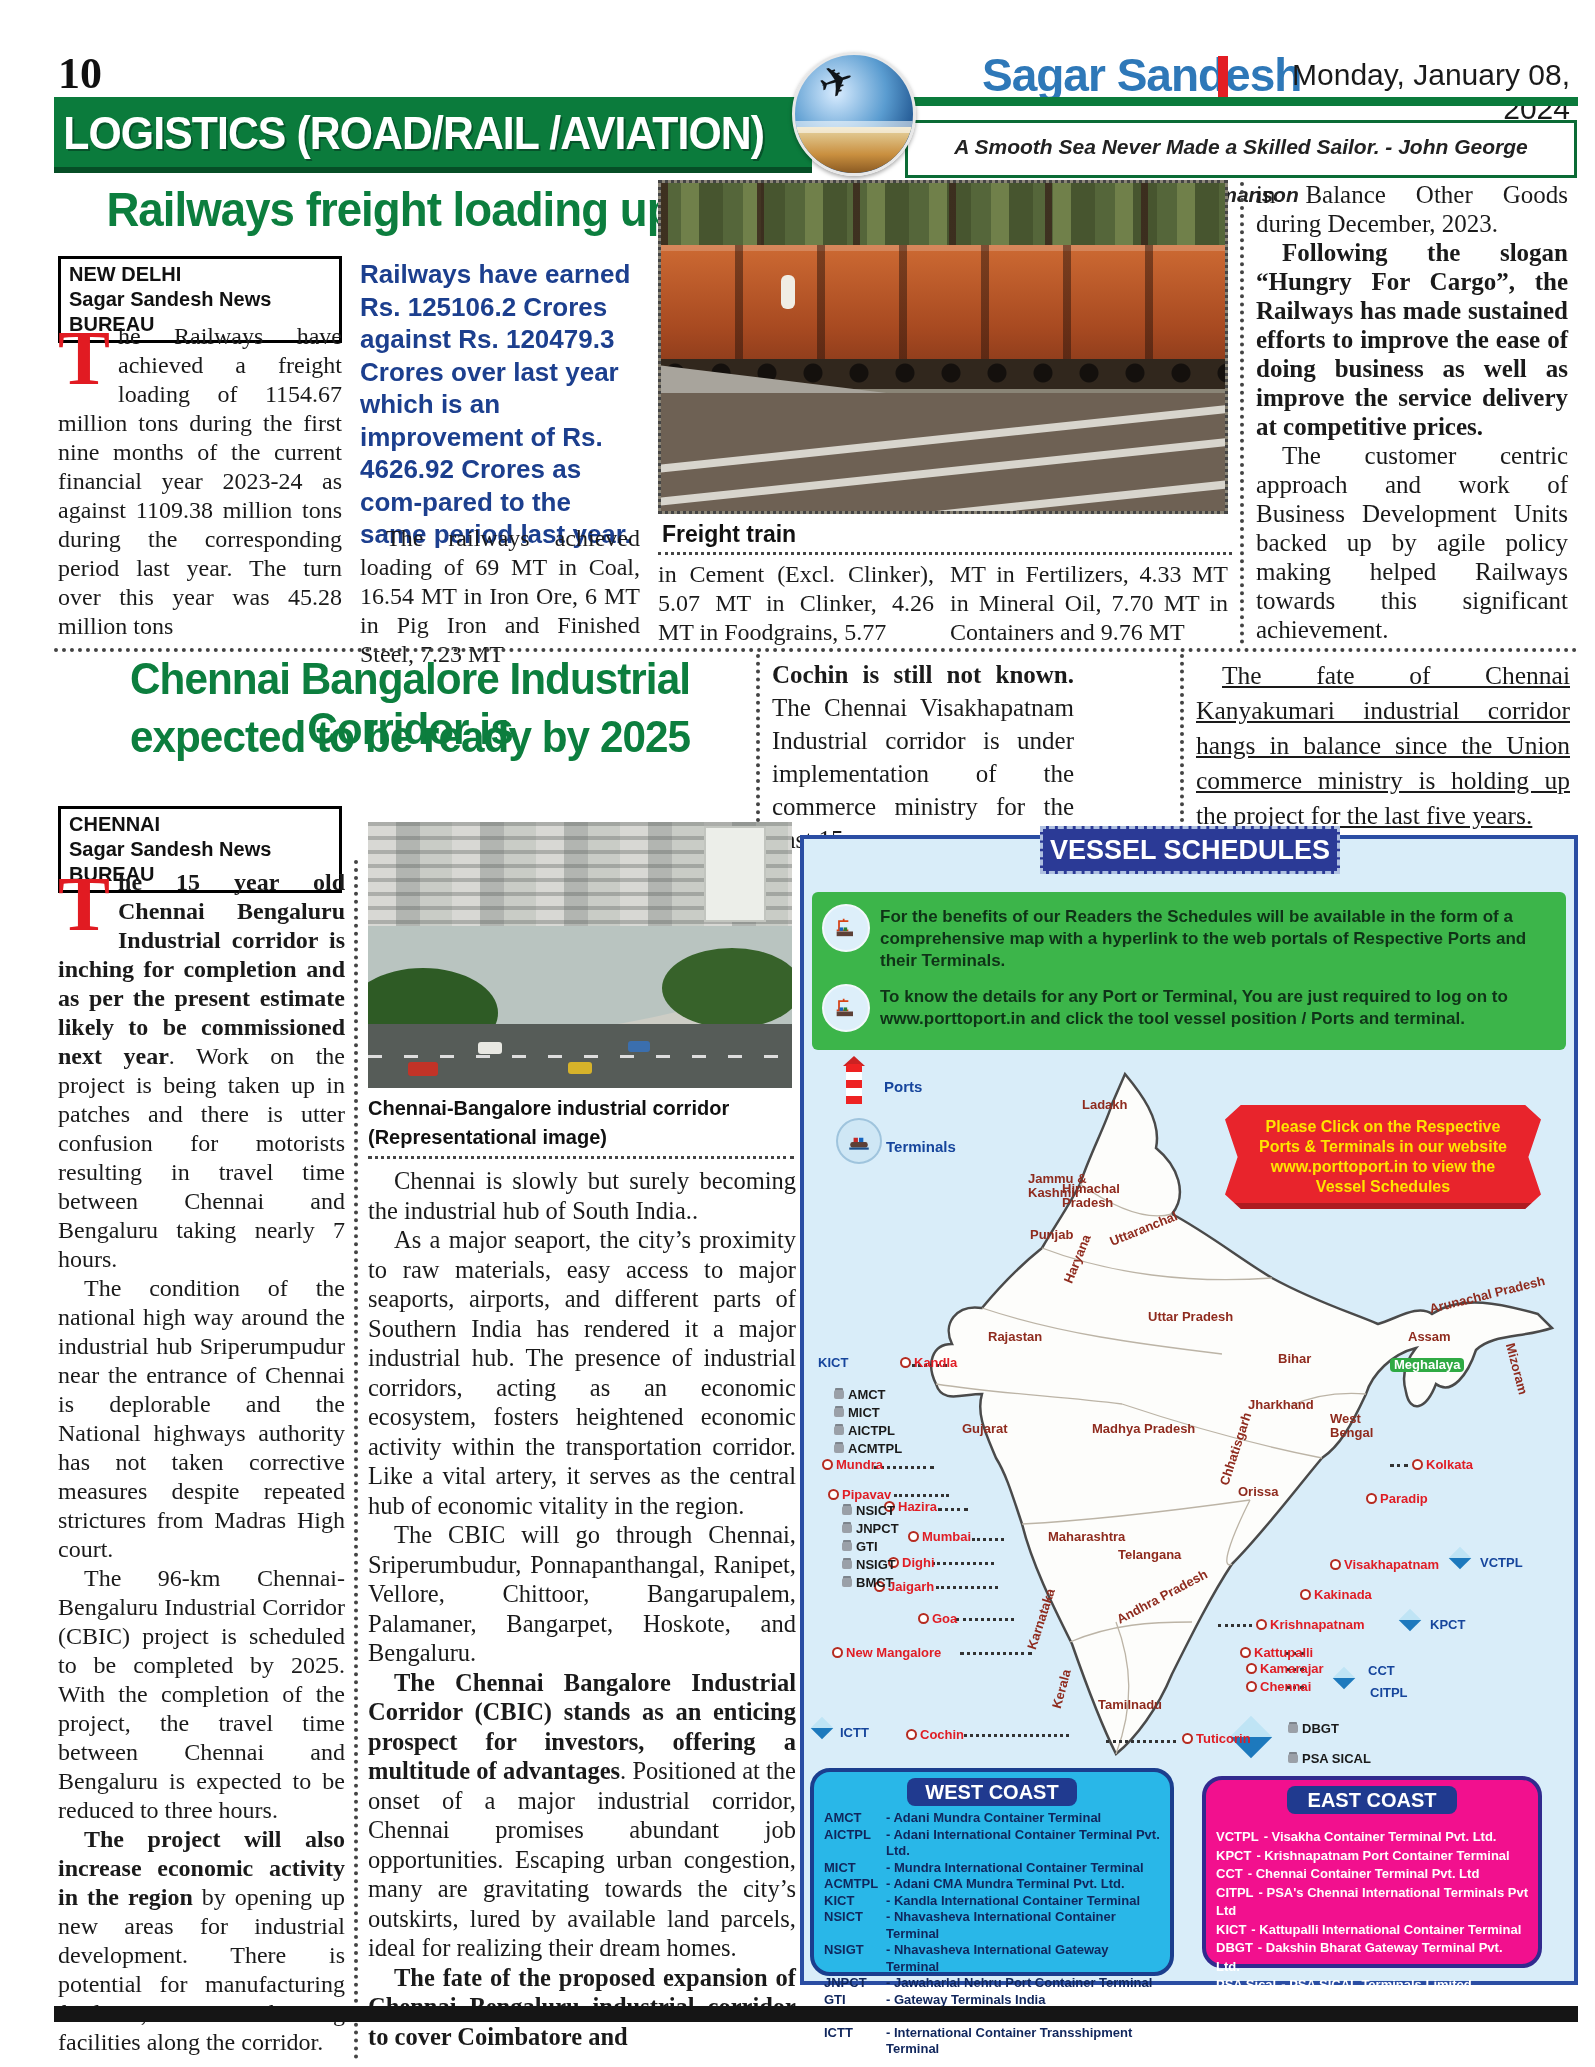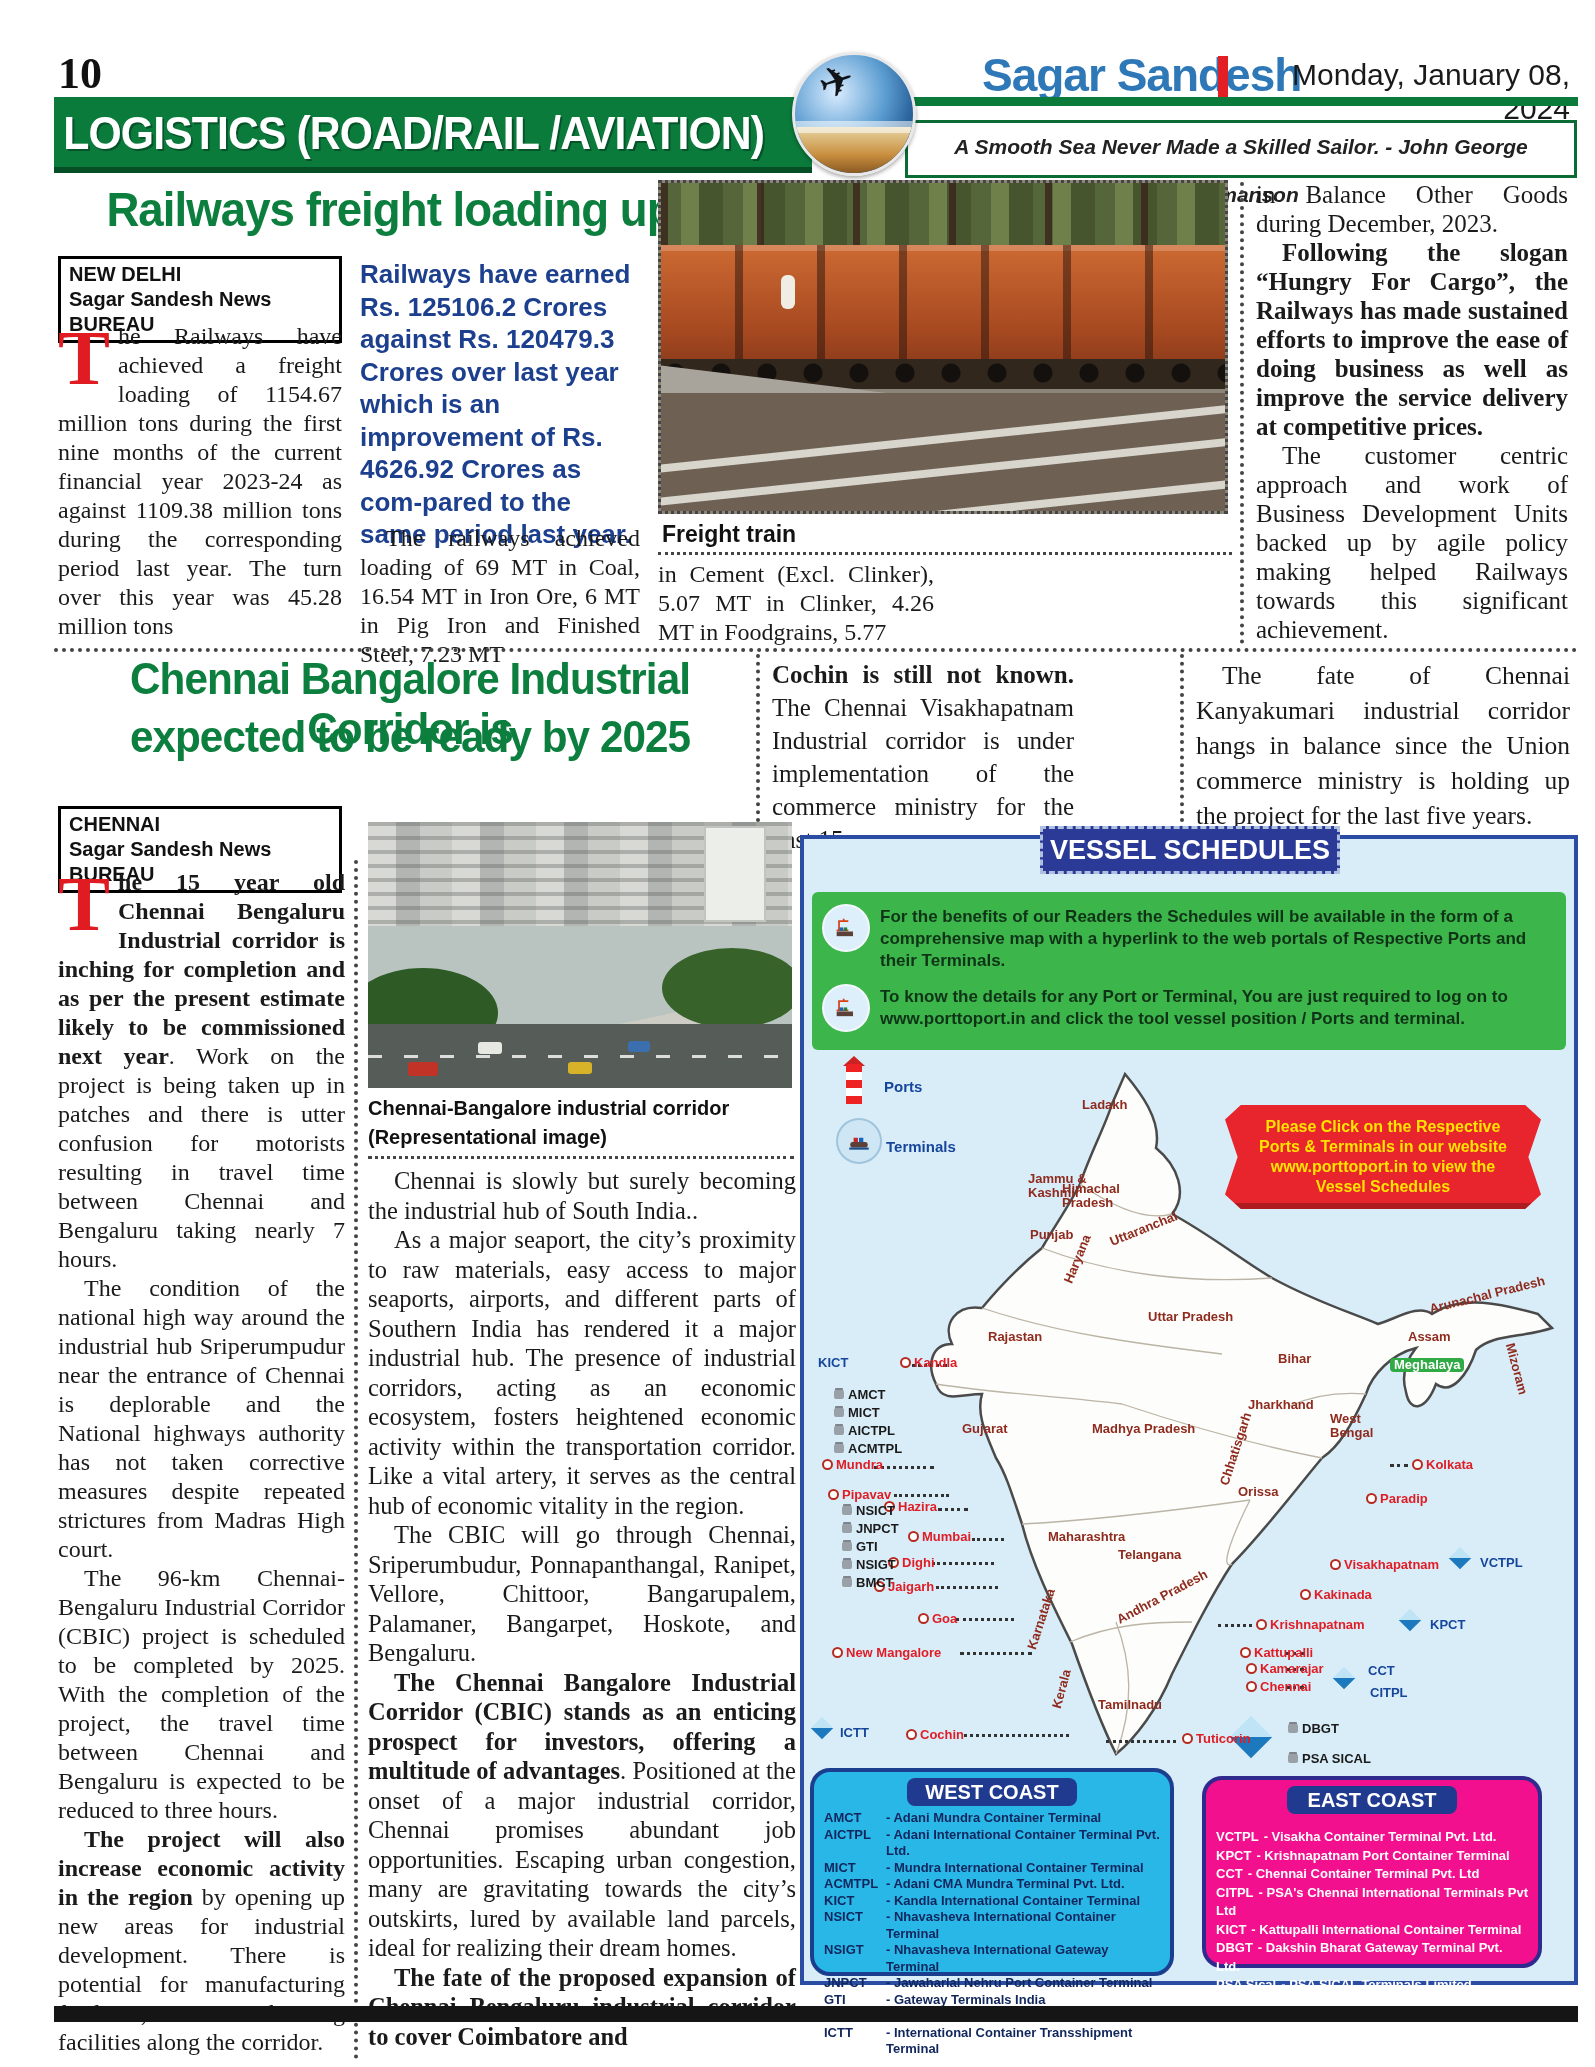--- a/index.html
+++ b/index.html
@@ -64,21 +64,21 @@
   .a1-col4{left:950px;top:560px;width:278px;height:88px;}
   .a1-vsep{left:1240px;top:182px;height:462px;}
   .a1-col5{left:1256px;top:180px;width:312px;height:466px;font:25px/29px "Liberation Serif",serif;text-align:justify;}
   .a1-hsep{left:54px;top:648px;width:1524px;}
   
   .a2-headline1{left:60px;top:654px;width:700px;text-align:center;font-size:44px;line-height:50px;transform:scaleX(.96);}
   .a2-headline2{left:60px;top:712px;width:700px;text-align:center;font-size:44px;line-height:50px;transform:scaleX(.96);}
   .a2-cochin{left:772px;top:658px;width:302px;height:172px;font:25px/33px "Liberation Serif",serif;text-align:justify;}
   .a2-vsep1{left:756px;top:654px;height:176px;}
   .a2-vsep2{left:1180px;top:654px;height:176px;}
-  .a2-fate{left:1196px;top:658px;width:374px;height:172px;font:25.5px/35px "Liberation Serif",serif;text-align:justify;}
+  .a2-fate{left:1196px;top:658px;width:374px;height:172px;font:25.5px/35px "Liberation Serif",serif;text-align:justify;text-decoration:underline;}
   .a2-byline{left:58px;top:806px;width:262px;}
   .a2-col1{left:58px;top:868px;width:287px;height:1190px;}
   .a2-col1 .bserif2{font:24px/29px "Liberation Serif",serif;text-align:justify;}
   .photo2{left:368px;top:822px;width:424px;height:266px;background:#b9c4c0;overflow:hidden;}
   .p2-city{position:absolute;left:0;top:0;right:0;height:104px;
     background:repeating-linear-gradient(90deg,#d8d8d4 0 28px,#b2b5b1 28px 52px,#c9ccc6 52px 84px);}
   .p2-citylines{position:absolute;left:0;top:0;right:0;height:104px;
     background:repeating-linear-gradient(rgba(90,95,92,.35) 0 4px,transparent 4px 14px);}
   .p2-tower{position:absolute;right:26px;top:4px;width:62px;height:96px;background:#eceee9;
     box-shadow:inset 0 0 0 2px #c2c5bf;}
@@ -191,20 +191,21 @@
     <div class="p1-figure"></div>
     <div class="p1-ground"></div>
     <div class="p1-rail" style="left:-20px;top:250px;width:640px;"></div>
     <div class="p1-rail" style="left:-20px;top:282px;width:660px;"></div>
     <div class="p1-rail" style="left:60px;top:318px;width:620px;"></div>
   </div>
   <div class="abs caption a1-caption">Freight train</div>
   <div class="abs a1-caprule"></div>
 
   <div class="abs bserif a1-col3">in Cement (Excl. Clinker), 5.07 MT in Clinker, 4.26 MT in Foodgrains, 5.77</div>
+  <div class="abs bserif a1-col4">MT in Fertilizers, 4.33 MT in Mineral Oil, 7.70 MT in Containers and 9.76 MT</div>
   <div class="abs vsep a1-vsep"></div>
   <div class="abs a1-col5">
     <p class="noind">in Balance Other Goods during December, 2023.</p>
     <p class="ind" style="font-weight:bold">Following the slogan “Hungry For Cargo”, the Railways has made sustained efforts to improve the ease of doing business as well as improve the service delivery at competitive prices.</p>
     <p class="ind">The customer centric approach and work of Business Development Units backed up by agile policy making helped Railways towards this significant achievement.</p>
   </div>
   <div class="abs hsep a1-hsep"></div>
 
   <div class="abs headline a2-headline1">Chennai Bangalore Industrial Corridor is</div>
   <div class="abs headline a2-headline2">expected to be ready by 2025</div>

